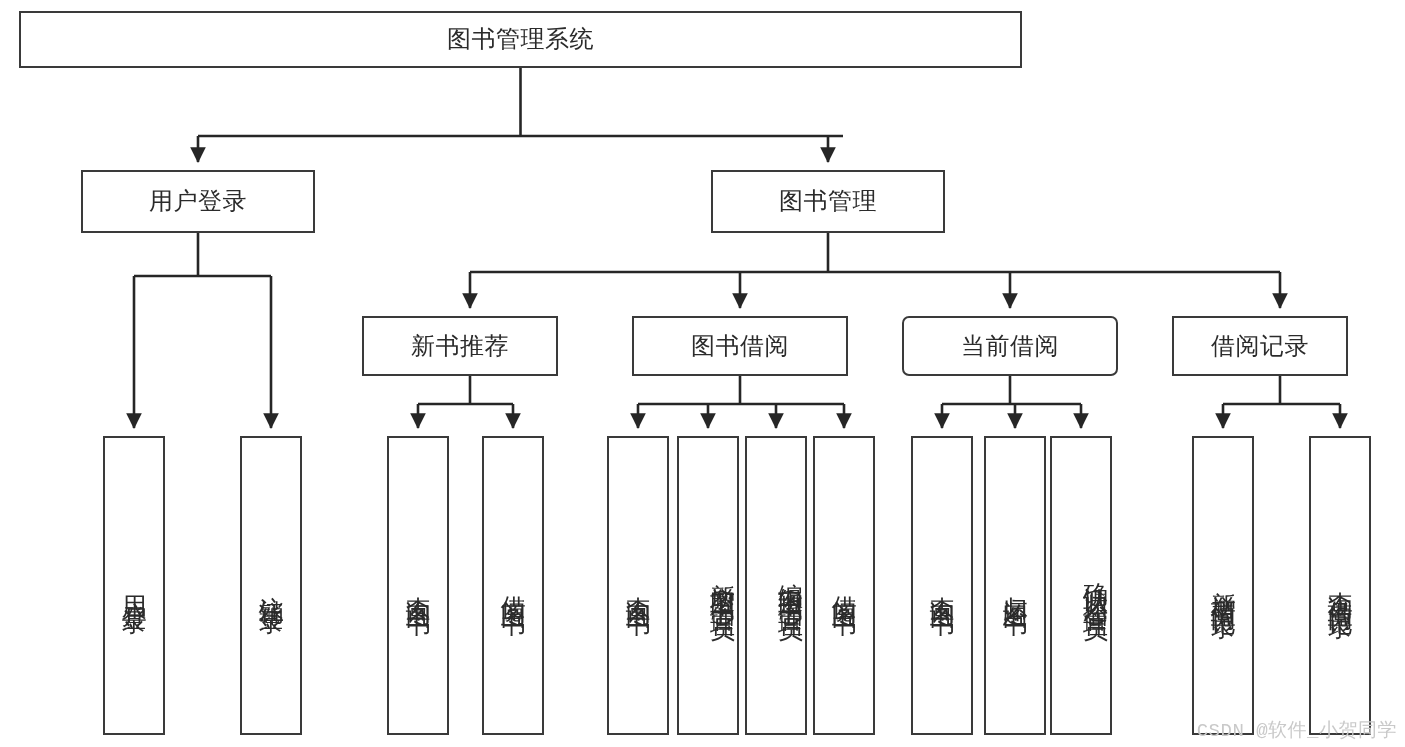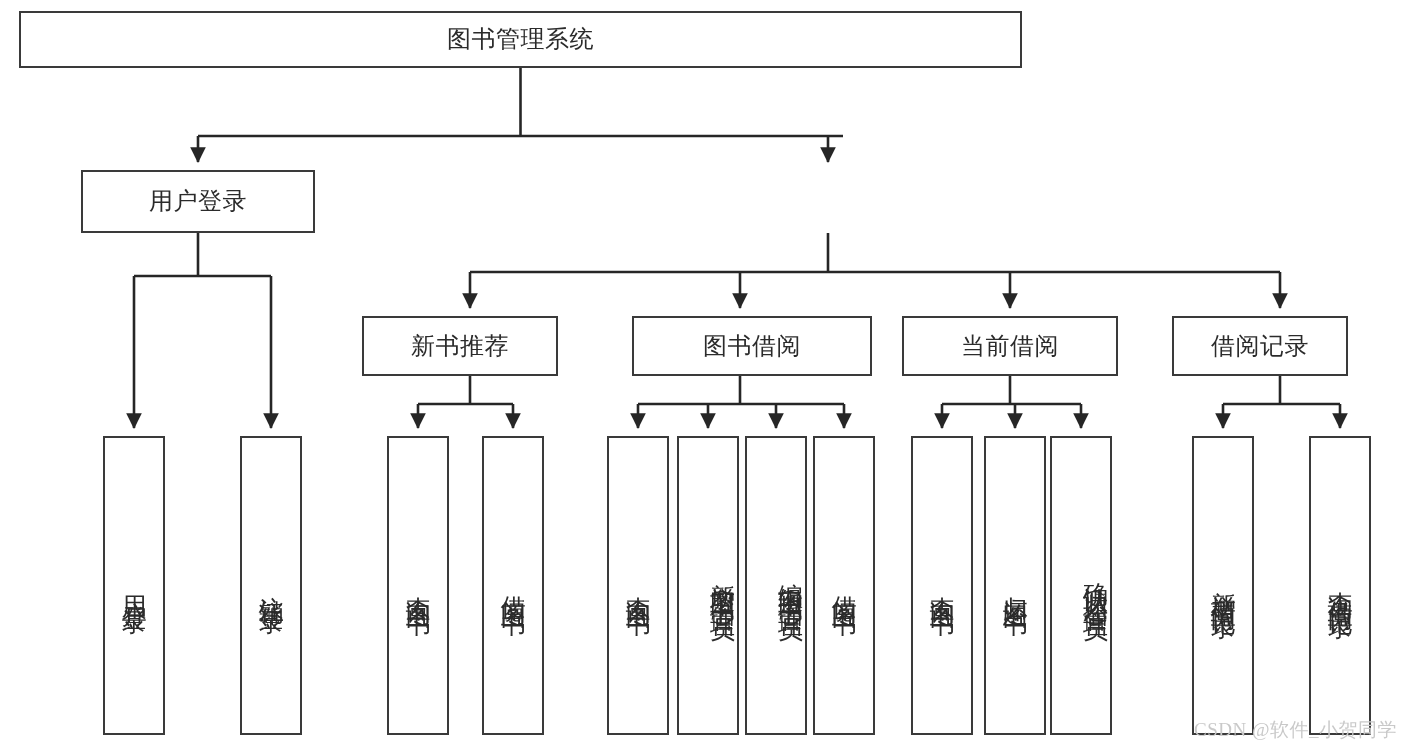--- a/index.html
+++ b/index.html
@@ -54,21 +54,21 @@
   }
   .node.vert.topalign {
     align-items: flex-start;
   }
   .watermark {
     position: absolute;
     right: 8px;
     bottom: 4px;
     font-size: 19px;
     color: #c9c9c9;
-    font-family: Liberation Serif, serif;
+    font-family: Liberation Mono, monospace;
     white-space: nowrap;
     letter-spacing: 0.5px;
   }
 </style>
 </head>
 <body>
 
 <div id="diagram-root">
 
   <svg class="connectors" viewBox="0 0 1405 747">
@@ -121,28 +121,31 @@
     </g>
   </svg>
 
   <div class="node horiz" style="left:19px; top:11px; width:1003px; height:57px;">
     <span>图书管理系统</span>
   </div>
 
   <div class="node horiz" style="left:81px; top:170px; width:234px; height:63px;">
     <span>用户登录</span>
   </div>
+  <div class="node horiz" style="left:711px; top:170px; width:234px; height:63px;">
+    <span>图书管理</span>
+  </div>
 
   <div class="node horiz" style="left:362px; top:316px; width:196px; height:60px;">
     <span>新书推荐</span>
   </div>
-  <div class="node horiz" style="left:632px; top:316px; width:240px; height:60px;">
+  <div class="node horiz" style="left:632px; top:316px; width:216px; height:60px;">
     <span>图书借阅</span>
   </div>
-  <div class="node horiz" style="left:902px; top:316px; width:216px; height:60px;">
+  <div class="node horiz" style="left:902px; top:316px; width:216px; height:60px;border-radius:7px;">
     <span>当前借阅</span>
   </div>
   <div class="node horiz" style="left:1172px; top:316px; width:176px; height:60px;">
     <span>借阅记录</span>
   </div>
 
   <div class="node vert" style="left:103px; top:436px; width:62px; height:299px;">
     <span>用户登录</span>
   </div>
   <div class="node vert" style="left:240px; top:436px; width:62px; height:299px;">

